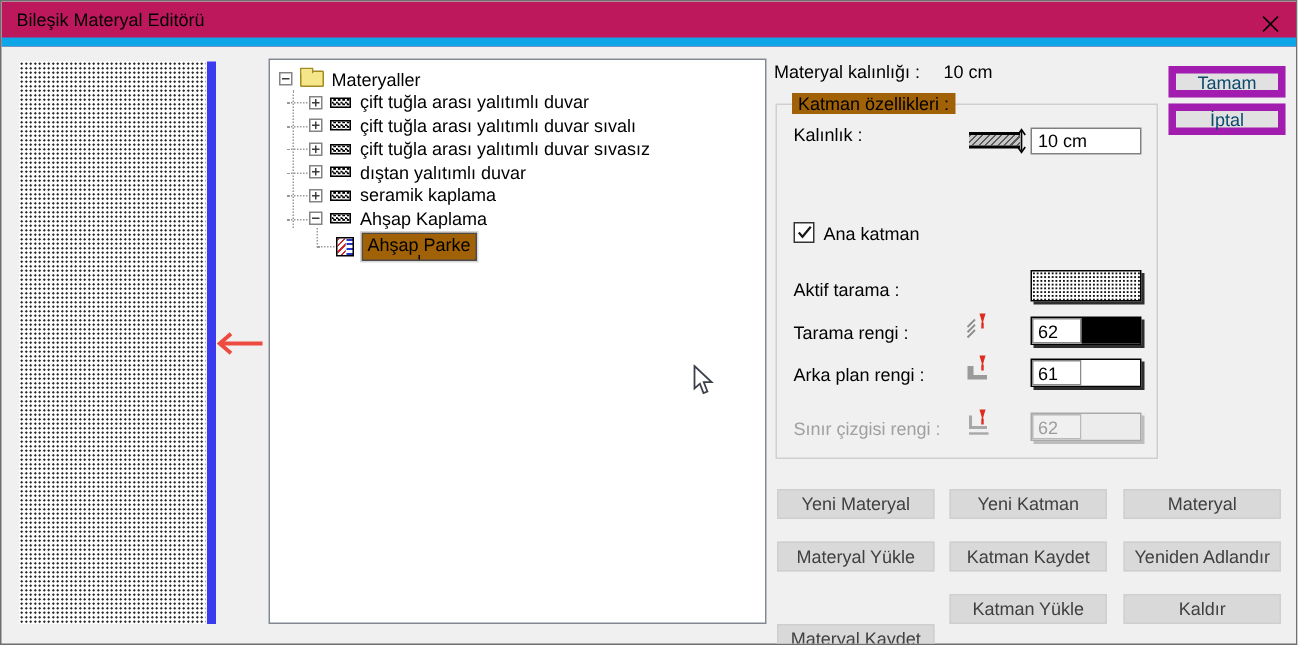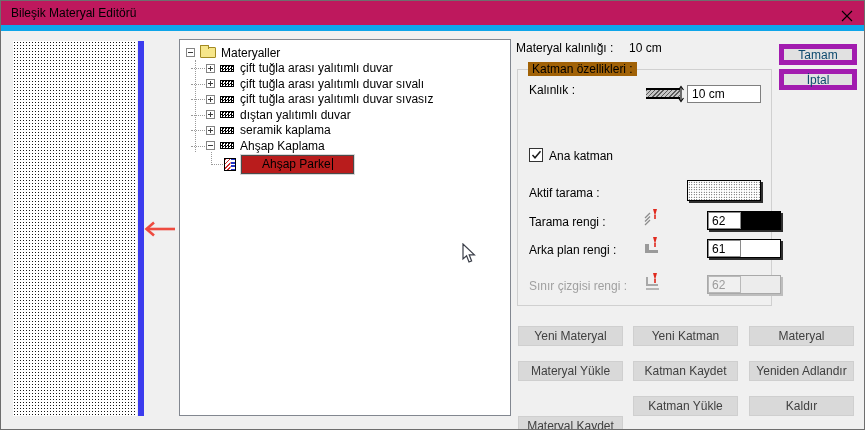--- a/index.html
+++ b/index.html
@@ -46,22 +46,22 @@
               background:repeating-conic-gradient(#000 0% 25%, #fff 0% 50%);
               background-size:3px 3px; margin-right:6px; flex:0 0 14px; }
   .layer-icon { width:12px; height:13px; border:1px solid #000; margin-right:5px; flex:0 0 12px;
                 background-image:
                   repeating-linear-gradient(135deg, #cf2c2c 0 1.2px, #fff 1.2px 3px),
                   repeating-linear-gradient(0deg, #2436c8 0 1.3px, #fff 1.3px 3.2px);
                 background-size:55% 100%, 45% 100%;
                 background-position:left top, right top;
                 background-repeat:no-repeat; }
   .tree-label { font-size:12px; }
-  .rename-box { display:flex; align-items:center; height:19px; background:#b91c1c;
-                border:1px solid #4b4b4b; padding:0 20px; outline:1px solid #d8d8d8; }
+  .rename-box { display:flex; align-items:center; height:19px; background:#a16207;
+                border:1px solid #4b4b4b; padding:0 3px; outline:1px solid #d8d8d8;flex-direction:column; }
   .caret { width:1px; height:12px; background:#000; margin-left:1px; }
 
   
   .rlabel { position:absolute; font-size:12px; color:#000; white-space:nowrap; }
   .rlabel.dis { color:#a0a0a0; }
   .groupbox { position:absolute; left:516px; top:68px; width:255px; height:237px;
               border:1px solid #d0d0d0; }
   .groupbox-label { position:absolute; left:10px; top:-8px; background:#a16207; padding:0 4px;
                     font-size:12px; }
   .thick-icon { position:absolute; left:645px; top:87px; width:34px; height:11px;
@@ -73,21 +73,21 @@
                 padding:0 0 0 4px; color:#000; }
   .checkbox { position:absolute; left:528px; top:147px; width:14px; height:14px; background:#fff;
               border:1px solid #333; display:flex; align-items:center; justify-content:center; }
   .checkbox svg { display:block; }
   .hatch-btn { position:absolute; left:686px; top:179px; width:74px; height:21px;
                border:1px solid #000; box-shadow:2px 2px 0 #2e2e2e;
                background-color:#fff;
                background-image:radial-gradient(circle, #111 0.7px, transparent 0.8px);
                background-size:2.5px 2.5px; cursor:pointer; }
   .color-field { position:absolute; width:74px; height:19px; border:1px solid #000;
-                 box-shadow:2px 2px 0 #2e2e2e; display:flex; background:#fff;margin-left:20px; }
+                 box-shadow:2px 2px 0 #2e2e2e; display:flex; background:#fff; }
   .color-field .num { width:33px; height:100%; background:#fff; border:1px solid #8a8a8a;
                       font-size:12px; padding:1px 0 0 3px; }
   .color-field .swatch { flex:1; height:100%; }
   .color-field.dis { border-color:#a9a9a9; box-shadow:2px 2px 0 #bdbdbd; background:#f0f0f0; }
   .color-field.dis .num { background:#f0f0f0; border-color:#b9b9b9; color:#9c9c9c; }
   .pen-icon { position:absolute; width:18px; height:18px; }
 
   .btn { position:absolute; background:#e1e1e1; border:5px solid #a21caf; font-size:12px;
          color:#0c4a6e; display:flex; align-items:center; justify-content:center;
          font-family:"Liberation Sans",sans-serif; cursor:pointer; }

